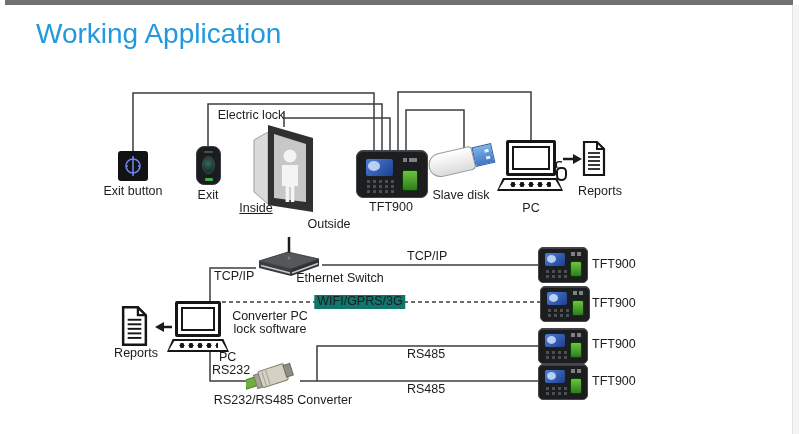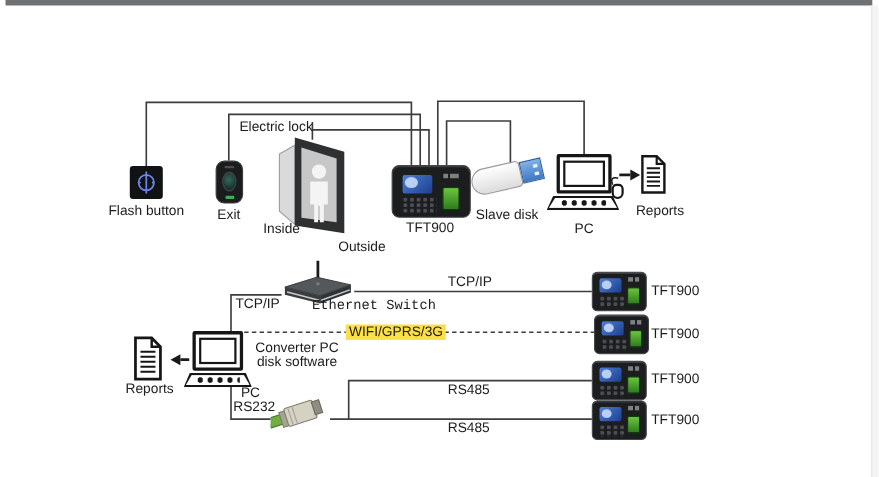--- a/index.html
+++ b/index.html
@@ -9,21 +9,21 @@
 
   .topbar { position:absolute; left:5px; top:0; width:788px; height:5px; background:#6f7173; }
   .right-strip { position:absolute; left:792px; top:5px; width:7px; height:429px; background:#f4f4f4; border-left:1px solid #e2e2e2; }
 
   .title { position:absolute; left:36px; top:18px; font-size:28px; color:#2199dd; letter-spacing:0; white-space:nowrap; }
 
   svg.overlay { position:absolute; left:0; top:0; pointer-events:none; }
 
   .lbl { position:absolute; font-size:12.5px; color:#1c1c1c; white-space:nowrap; line-height:1.1; }
   .ctr { transform:translateX(-50%); }
-  .wifi-lbl { background:#fde047; padding:0 3px; z-index:3; }
+  .wifi-lbl { background:#0f766e; padding:0 3px; z-index:3; }
 
   
   .exitbtn { position:absolute; left:118px; top:151px; width:30px; height:30px; background:#101214; border-radius:3px; }
 
   
   .slave { position:absolute; left:196px; top:146px; width:25px; height:39px; background:#1a1c1e; border:1px solid #3a3d3f; border-radius:8px; }
   .slave .spk { position:absolute; left:7px; top:4px; width:9px; height:2px; background:#4b4e50; border-radius:1px; }
   .slave .oval { position:absolute; left:5px; top:9px; width:13px; height:18px; border-radius:50%; background:radial-gradient(circle at 45% 40%, #35695a, #16332c 70%); border:1px solid #43464a; }
   .slave .led { position:absolute; left:8px; bottom:3px; width:8px; height:3px; background:#3fae4e; border-radius:1px; }
 
@@ -69,20 +69,21 @@
   .converter { position:absolute; left:246px; top:361px; }
   .door { position:absolute; left:248px; top:122px; }
 </style>
 </head>
 <body>
 
 <div id="stage">
   <div class="topbar"></div>
   <div class="right-strip"></div>
 
+  <div class="title">Working Application</div>
 
   <svg class="overlay" width="799" height="434" viewBox="0 0 799 434">
     <g fill="none" stroke="#3d3d3d" stroke-width="1.5">
       <path d="M133,151 V93 H374 V150"></path>
       <path d="M208,146 V104 H382 V150"></path>
       <path d="M284,111 V127 M284,118 H390 V150"></path>
       <path d="M398,150 V92 H531 V140"></path>
       <path d="M406,150 V110 H464 V149"></path>
       <path d="M210,301 V268 H256"></path>
       <path d="M322,265 H538"></path>
@@ -102,40 +103,40 @@
   </svg>
 
   <div class="exitbtn">
     <svg width="30" height="30" viewBox="0 0 30 30">
       <circle cx="15" cy="15" r="7" fill="none" stroke="#6b85e8" stroke-width="1.6"></circle>
       <line x1="15" y1="5" x2="15" y2="25" stroke="#6b85e8" stroke-width="1.6"></line>
       <circle cx="9" cy="15" r="1" fill="#6b85e8"></circle>
         <circle cx="21" cy="15" r="1" fill="#6b85e8"></circle>
     </svg>
   </div>
-  <div class="lbl ctr" style="left:133px; top:185px;">Flash button</div>
+  <div class="lbl ctr" style="left:133px; top:185px;">Exit button</div>
 
   <div class="slave">
     <div class="spk"></div>
     <div class="oval"></div>
     <div class="led"></div>
   </div>
   <div class="lbl ctr" style="left:208px; top:189px;">Exit</div>
 
   <svg class="door" width="70" height="96" viewBox="0 0 70 96">
     <polygon points="6,18 20,10 20,82 6,70" fill="#dadada" stroke="#9e9e9e" stroke-width="1"></polygon>
     <polygon points="20,3 65,16 65,90 20,83" fill="#2e3032"></polygon>
     <polygon points="26,12 58,22 58,80 26,76" fill="#c7c7c7"></polygon>
     <g fill="#f4f4f4">
       <circle cx="42" cy="34" r="6.5"></circle>
       <path d="M34,43 h16 v21 h-3.6 v16 h-3.6 v-15 h-1.6 v15 h-3.6 v-16 h-3.6 z"></path>
     </g>
   </svg>
   <div class="lbl ctr" style="left:251px; top:109px;">Electric lock</div>
-  <div class="lbl ctr" style="left:256px; top:202px;">Inside</div>
+  <div class="lbl ctr" style="left:256px; top:202px;text-decoration:underline;">Inside</div>
   <div class="lbl ctr" style="left:329px; top:218px;">Outside</div>
 
   <div class="term big">
     <div class="scr"></div>
     <div class="pad"></div>
     <div class="fp"></div>
     <div class="btns"></div>
   </div>
   <div class="lbl ctr" style="left:391px; top:201px;">TFT900</div>
 
@@ -171,34 +172,34 @@
 
   <svg class="switch" width="66" height="30" viewBox="0 0 66 30">
     <polygon points="3,11 32,2 63,9 35,19" fill="#54585a" stroke="#2c2e30" stroke-width="0.8"></polygon>
     <polygon points="3,11 35,19 35,26 3,18" fill="#393d3f"></polygon>
     <polygon points="35,19 63,9 63,16 35,26" fill="#2e3234"></polygon>
     <line x1="5" y1="15.5" x2="34" y2="23" stroke="#c9c9c9" stroke-width="1.4"></line>
     <line x1="36" y1="23" x2="62" y2="13.5" stroke="#c9c9c9" stroke-width="1.4"></line>
     <circle cx="33" cy="8" r="1.5" fill="#7c8082"></circle>
   </svg>
   <div class="lbl" style="left:214px; top:270px;">TCP/IP</div>
-  <div class="lbl ctr" style="left:340px; top:272px;font-family:Liberation Mono, monospace;">Ethernet Switch</div>
+  <div class="lbl ctr" style="left:340px; top:272px;">Ethernet Switch</div>
   <div class="lbl" style="left:407px; top:250px;">TCP/IP</div>
   <div class="lbl ctr wifi-lbl" style="left:360px; top:295px;">WIFI/GPRS/3G</div>
 
   <div class="monitor" style="left:175px; top:301px; width:46px; height:36px;">
     <div class="scrn"></div>
   </div>
   <div class="kb" style="left:167px; top:339px; width:62px; height:13px;">
     <div class="shape"></div>
       <div class="inner"></div>
       <div class="keys"></div>
   </div>
   <div class="lbl ctr" style="left:270px; top:310px;">Converter PC</div>
-  <div class="lbl ctr" style="left:270px; top:323px;">disk software</div>
+  <div class="lbl ctr" style="left:270px; top:323px;">lock software</div>
   <div class="lbl" style="left:219px; top:351px;">PC</div>
   <div class="lbl" style="left:212px; top:364px;">RS232</div>
 
   <svg class="doc" style="left:120px; top:305px;" width="29" height="42" viewBox="0 0 24 37">
     <path d="M2,2 h13 l7,7 v26 h-20 z" fill="#fff" stroke="#161616" stroke-width="2.2"></path>
     <path d="M15,2 v7 h7" fill="none" stroke="#161616" stroke-width="2"></path>
     <g stroke="#161616" stroke-width="1.7">
       <line x1="6" y1="13" x2="18" y2="13"></line>
         <line x1="6" y1="17" x2="18" y2="17"></line>
       <line x1="6" y1="21" x2="18" y2="21"></line>
@@ -211,20 +212,21 @@
   <svg class="converter" width="56" height="34" viewBox="0 0 56 34">
     <g transform="rotate(-18 22 20)">
       <rect x="-1" y="12" width="12" height="9" fill="#72ad41" stroke="#4a7a28"></rect>
       <rect x="10" y="10" width="6" height="14" fill="#a7a496" stroke="#7d7a6d"></rect>
       <rect x="15" y="8" width="27" height="17" rx="2" fill="#d5d2c3" stroke="#807d72"></rect>
       <line x1="19" y1="9" x2="19" y2="24" stroke="#a5a294"></line>
       <line x1="23" y1="9" x2="23" y2="24" stroke="#a5a294"></line>
       <rect x="41" y="10" width="7" height="12" fill="#8f8c81" stroke="#6d6a60"></rect>
     </g>
   </svg>
+  <div class="lbl ctr" style="left:283px; top:394px;">RS232/RS485 Converter</div>
 
   <div class="lbl" style="left:407px; top:348px;">RS485</div>
   <div class="lbl" style="left:407px; top:383px;">RS485</div>
 
   <div class="term small" style="left:538px; top:247px;">
     <div class="scr"></div>
       <div class="pad"></div>
       <div class="fp"></div>
       <div class="btns"></div>
   </div>

